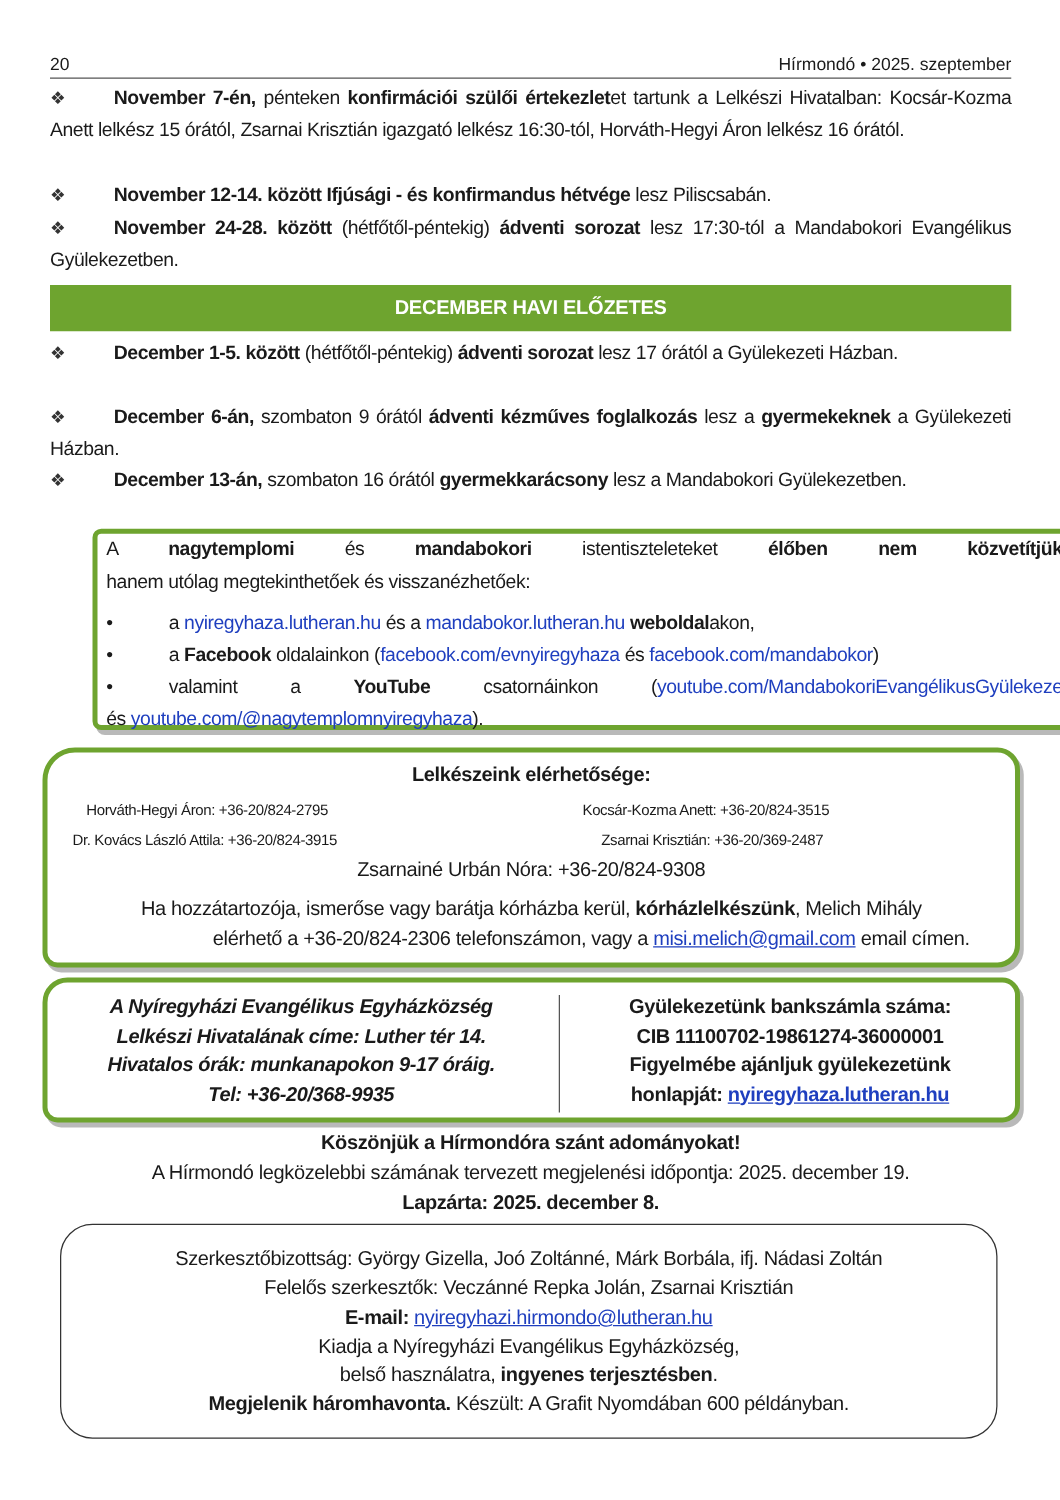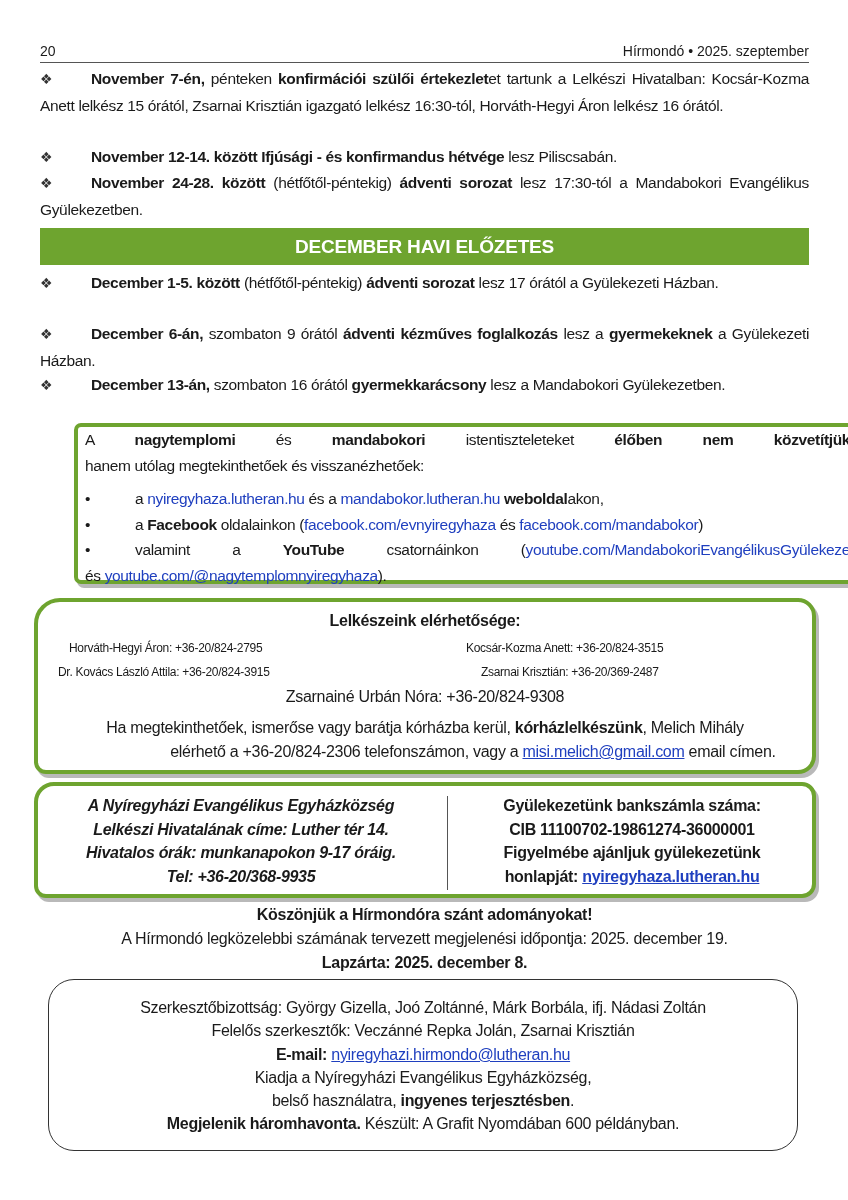--- a/index.html
+++ b/index.html
@@ -21,21 +21,21 @@
     font-size: 15.5px; line-height: 25.5px; text-align: justify;
     letter-spacing: -0.35px; word-spacing: 0px;
   }
   .txt b { font-weight: bold; }
   .bullet-diamond {
     display: inline-block; width: 51px; font-size: 14px; color: #333;
   }
   .section-bar {
     position: absolute; left: 40px; top: 228px; width: 769px; height: 37px;
     background: #6ea42f; color: #fff; text-align: center;
-    font-size: 19px; line-height: 37px; font-weight: bold; letter-spacing: -0.2px;
+    font-size: 16px; line-height: 37px; font-weight: bold; letter-spacing: -0.2px;
   }
   .gbox {
     position: absolute; border: 4px solid #6ea42f; border-radius: 10px;
     box-shadow: 3px 4px 0 #b9b9b9; background: #fff;
   }
   .box1 { left: 30px; top: 423px; width: 780px; height: 153px; border-radius: 7px 12px 12px 7px; margin-left: 44px; }
   .box1 .inner { position: absolute; left: 7px; top: 0; width: 769px; font-size: 15.5px; line-height: 25.5px; letter-spacing: -0.35px; }
   .box1 .line { text-align: justify; text-align-last: justify; height: 25.5px; }
   .box1 .line.last { text-align-last: left; }
   .box1 .spacer { height: 8px; }
@@ -117,21 +117,21 @@
   </div>
 
   <div class="gbox box2">
     <div class="c" style="top:7px; font-weight:bold;">Lelkészeink elérhetősége:</div>
     <div class="col" style="left:31px; top:35px;">Horváth-Hegyi Áron: +36-20/824-2795</div>
     <div class="col" style="left:428px; top:35px;">Kocsár-Kozma Anett: +36-20/824-3515</div>
     <div class="col" style="left:20px; top:59px;">Dr. Kovács László Attila: +36-20/824-3915</div>
     <div class="col" style="left:443px; top:59px;">Zsarnai Krisztián: +36-20/369-2487</div>
     <div class="c" style="top:83px;">Zsarnainé Urbán Nóra: +36-20/824-9308</div>
     <div class="c" style="top:114px;">
-      <span>Ha megtekinthetőek, ismerőse vagy barátja kórházba kerül, </span><b>kórházlelkészünk</b><span>, Melich Mihály</span>
+      <span>Ha hozzátartozója, ismerőse vagy barátja kórházba kerül, </span><b>kórházlelkészünk</b><span>, Melich Mihály</span>
     </div>
     <div class="c" style="top:138px;padding-left:48px;">
       <span>elérhető a +36-20/824-2306 telefonszámon, vagy a </span><span class="ulink">misi.melich@gmail.com</span><span> email címen.</span>
     </div>
   </div>
 
   <div class="gbox box3">
     <div class="half" style="left:13px;font-style:italic;">
       <div>A Nyíregyházi Evangélikus Egyházközség</div>
       <div>Lelkészi Hivatalának címe: Luther tér 14.</div>

